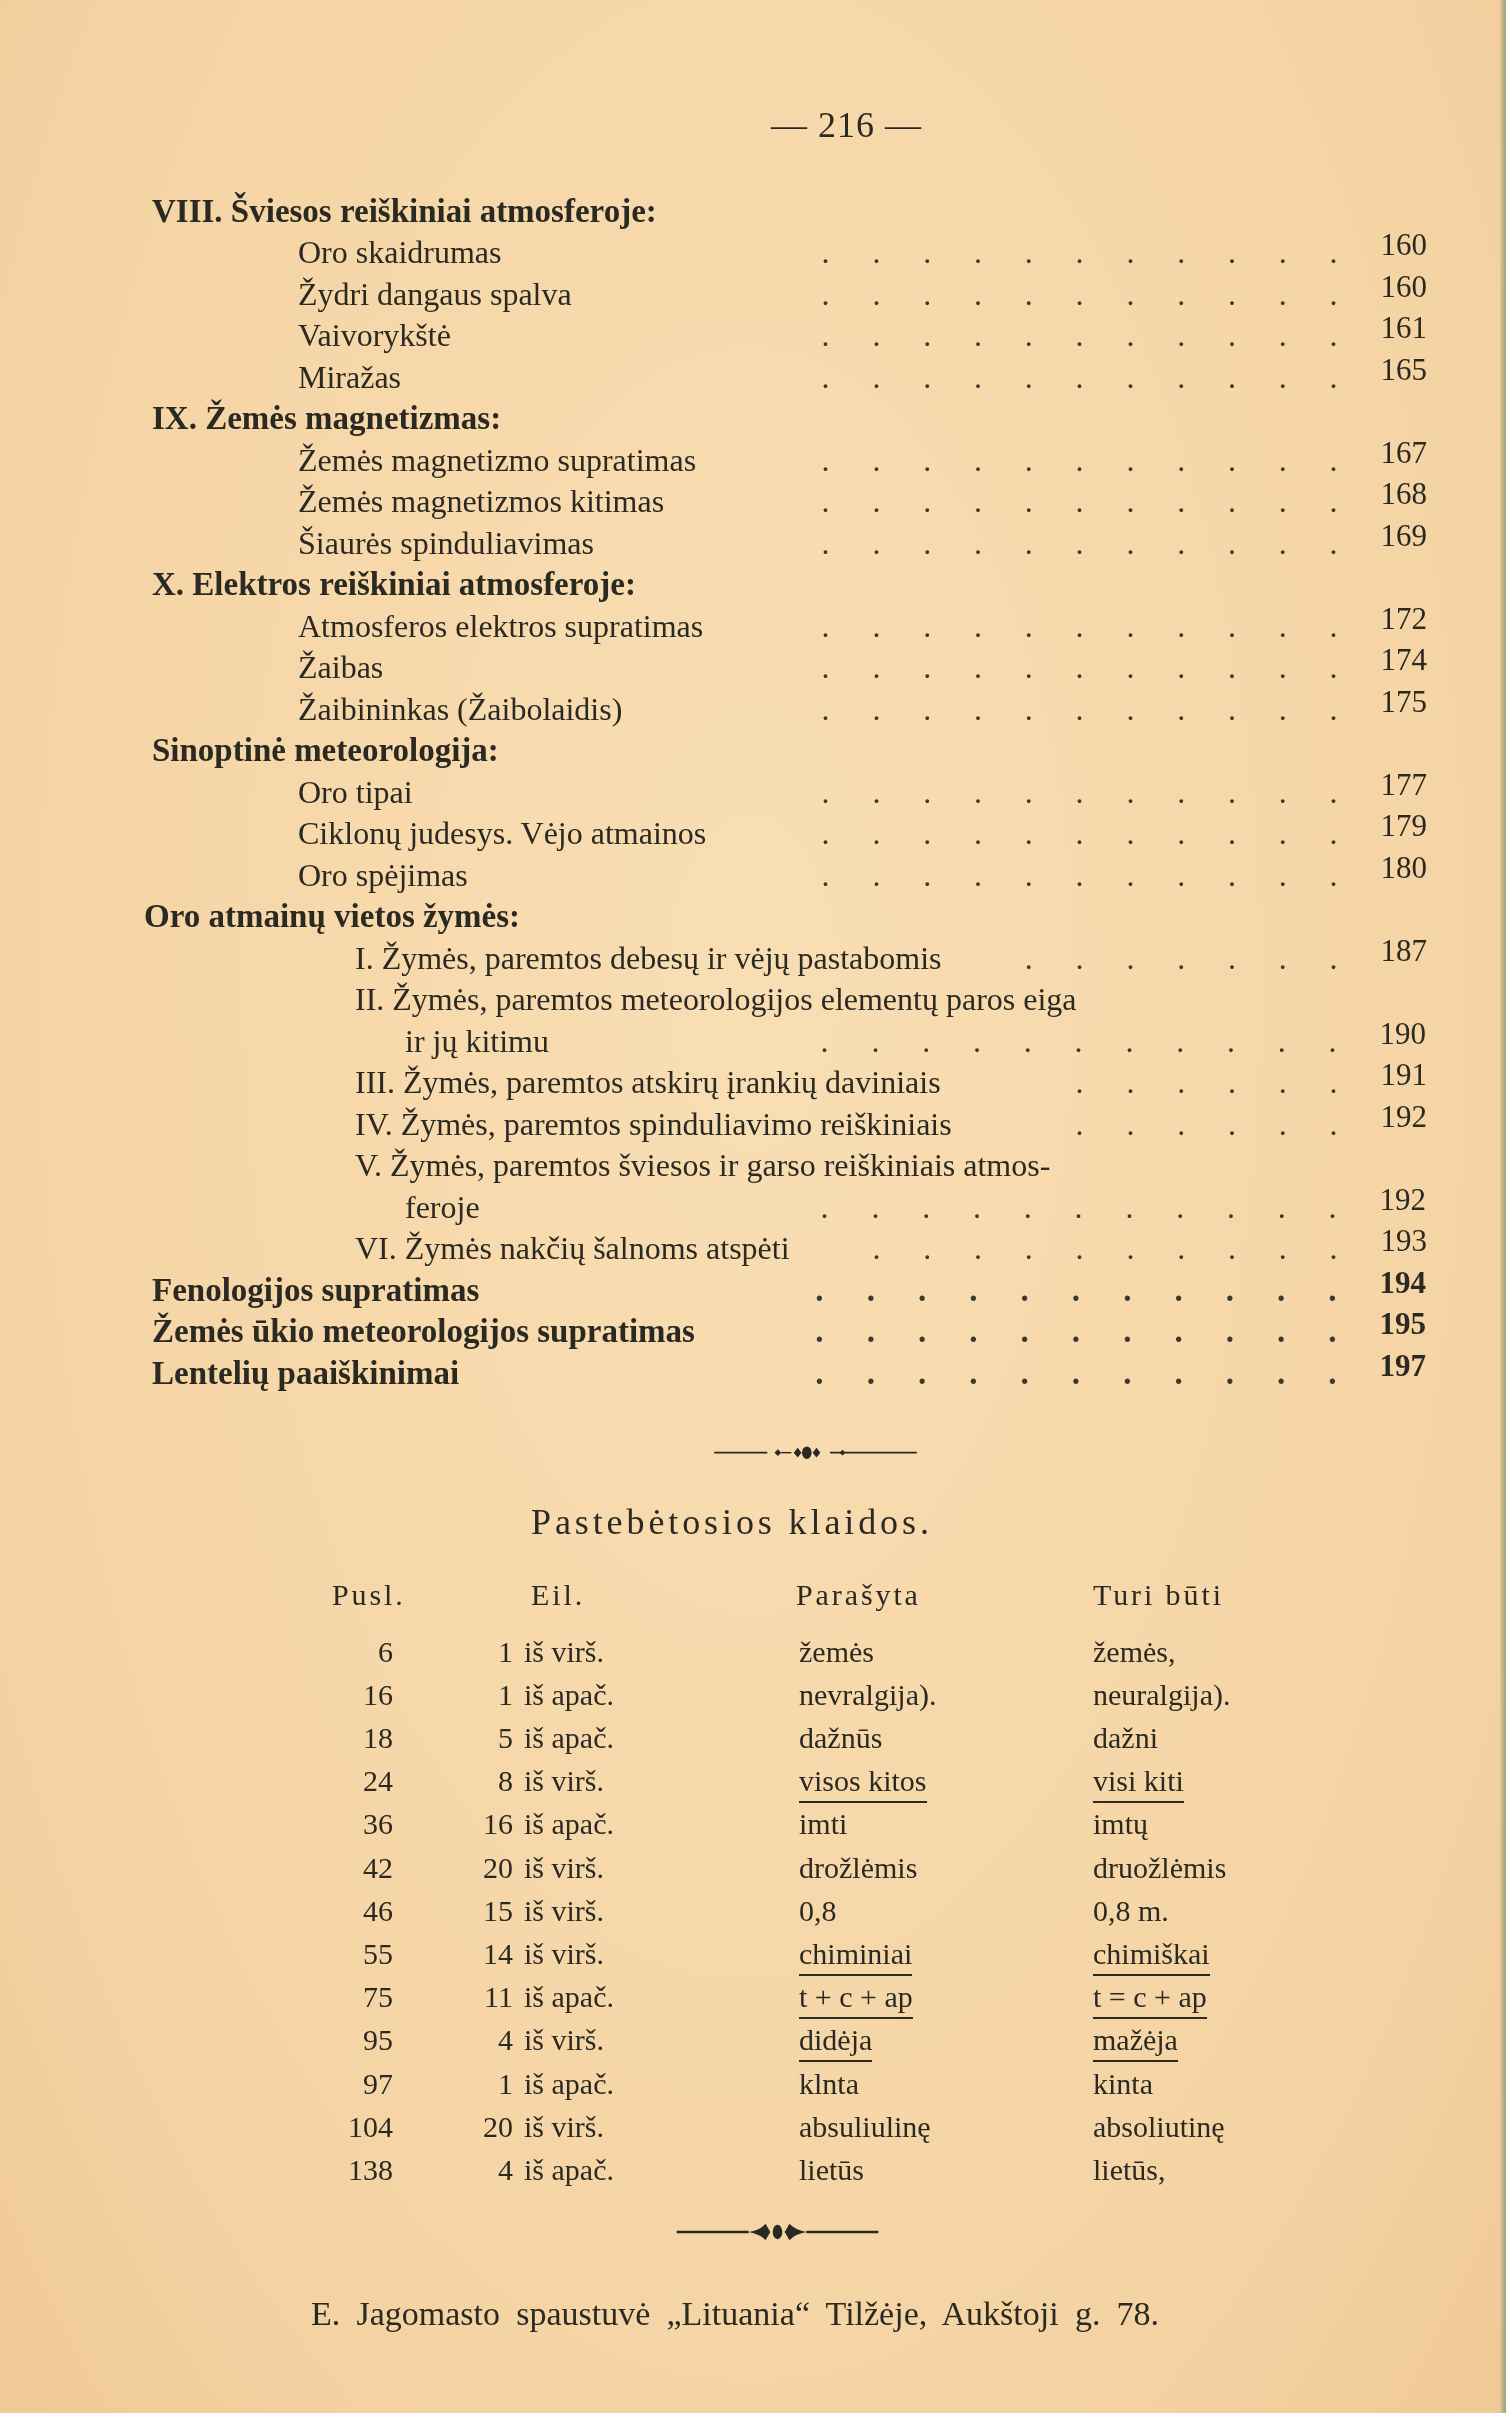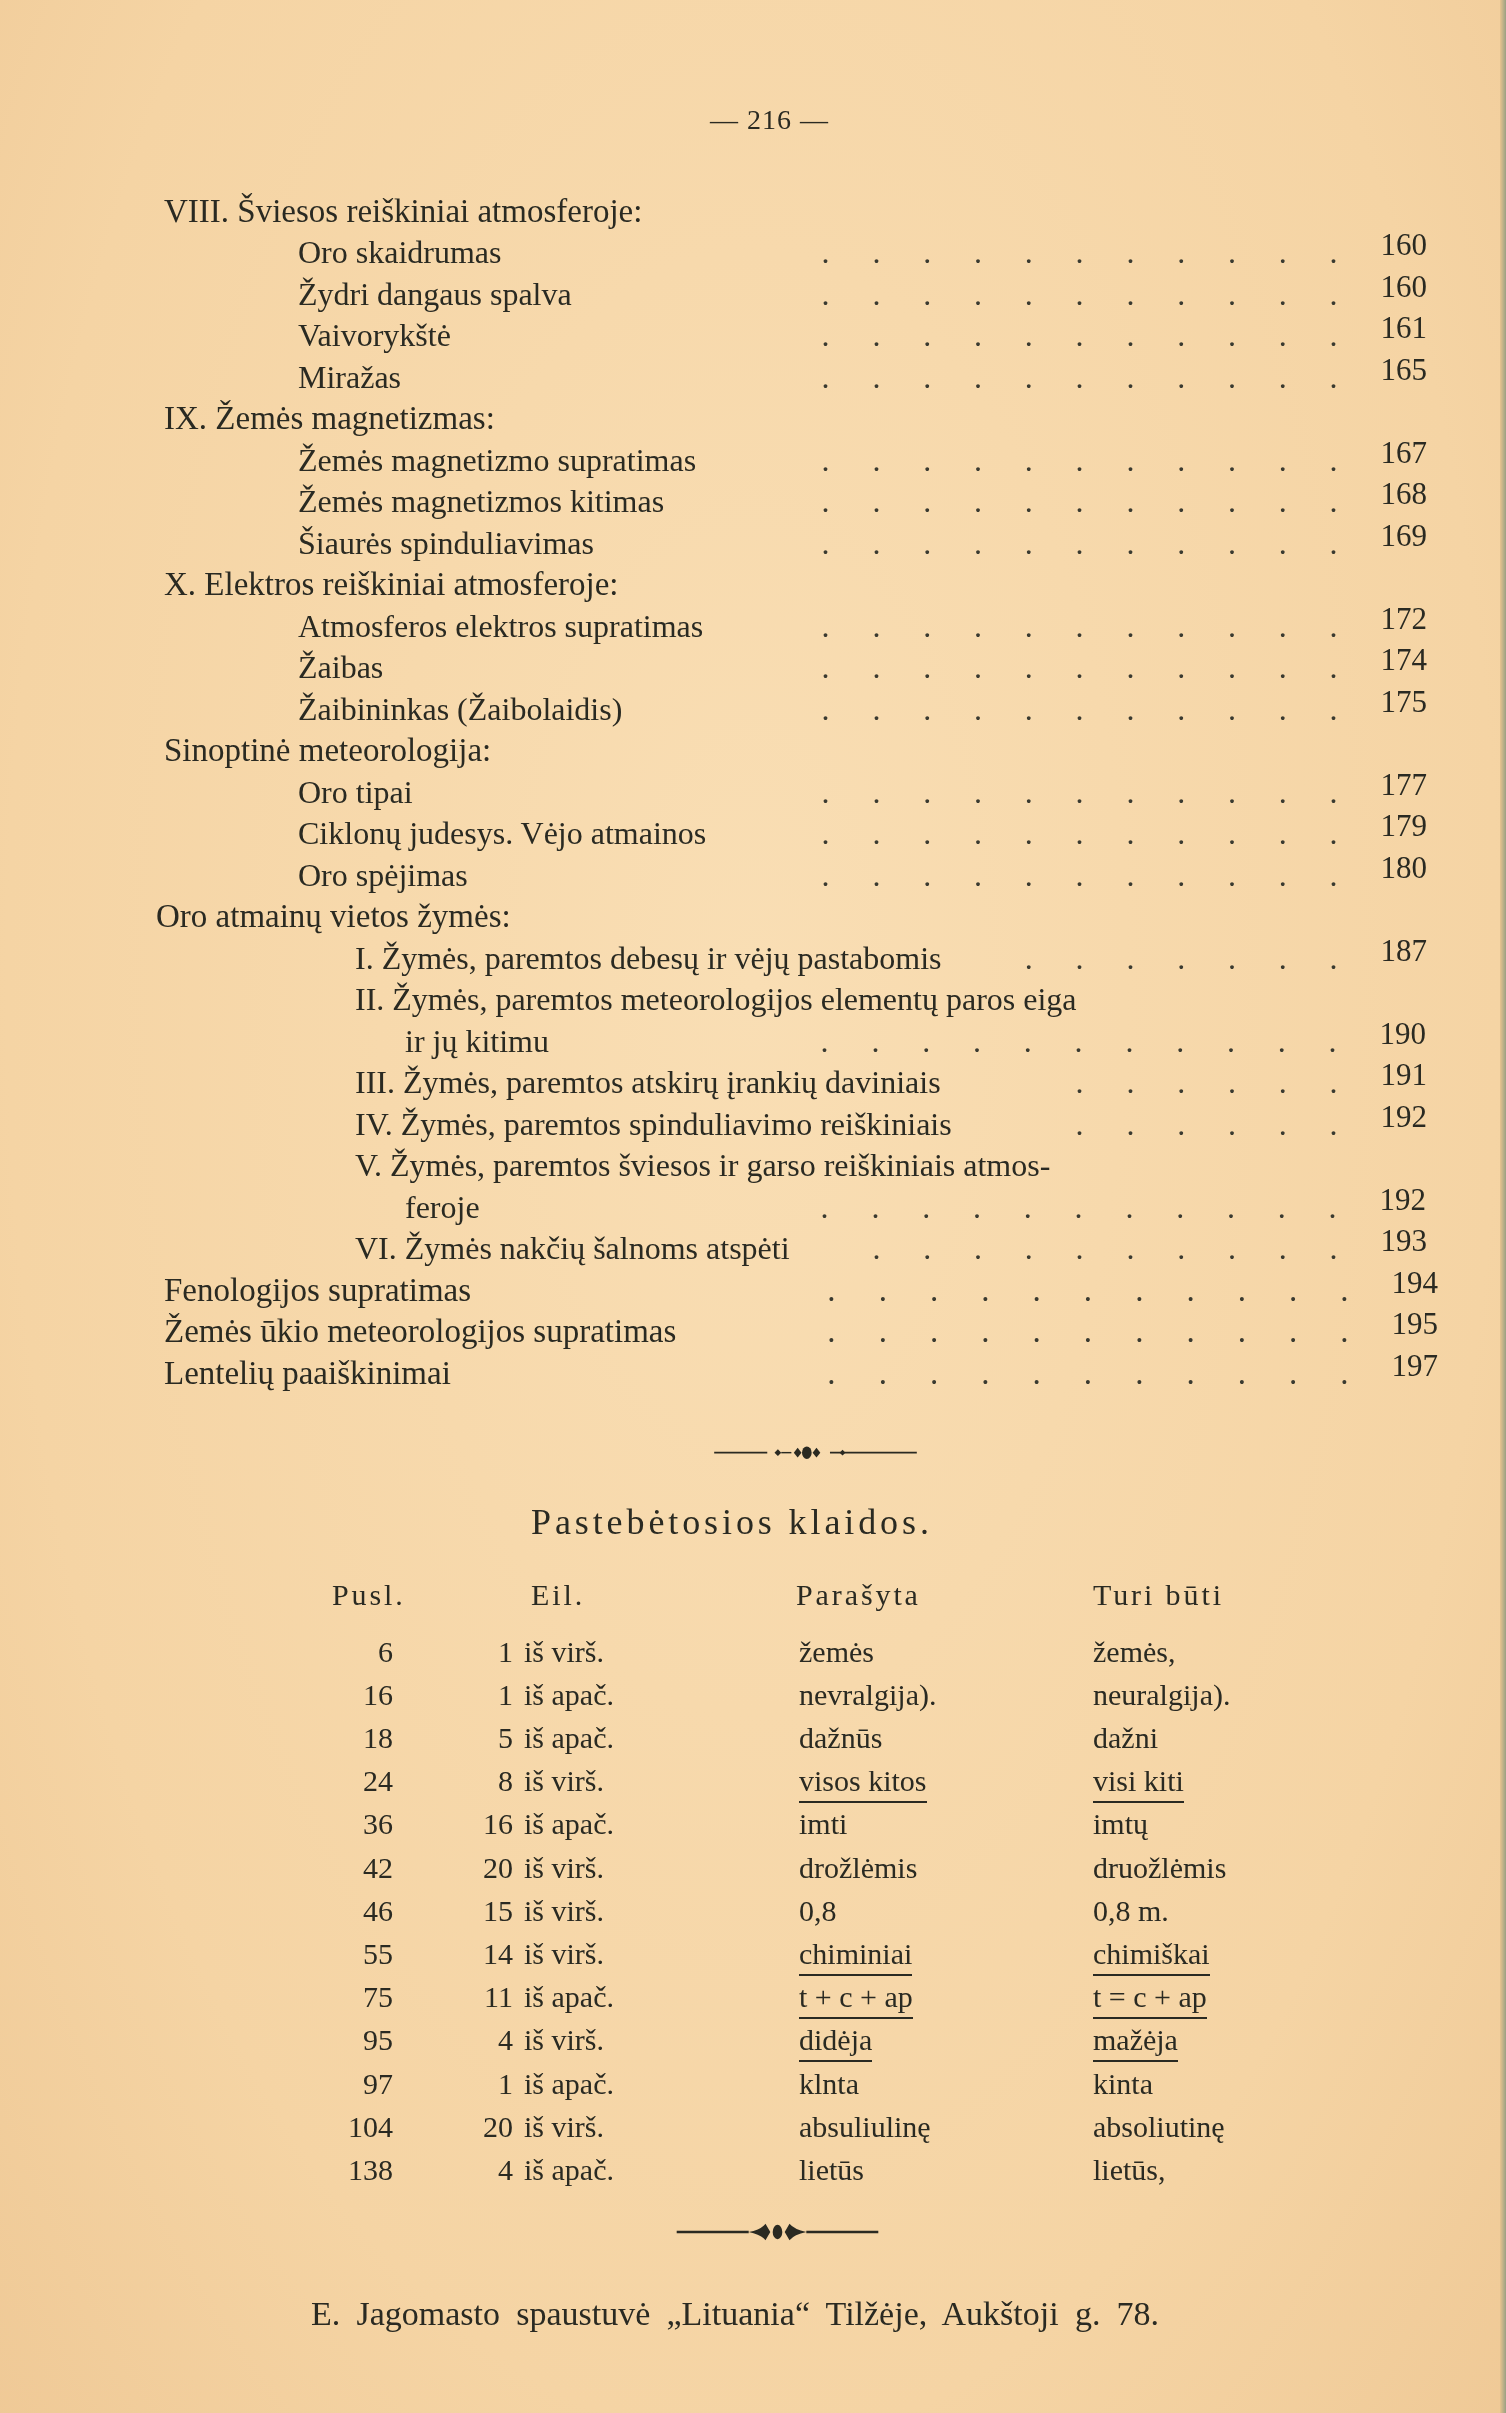--- a/index.html
+++ b/index.html
@@ -5,23 +5,23 @@
   html, body { margin:0; padding:0; }
   body {
     width:1507px; height:2457px; position:relative; overflow:hidden;
     background:#f6d8ab;
     background-image: radial-gradient(ellipse at 50% 40%, #f9deb4 0%, #f5d4a4 70%, #efc996 100%);
     font-family:"Liberation Serif", "DejaVu Serif", serif;
     color:#2a2a22;
   }
   .edge { position:absolute; right:0; top:0; width:6.8px; height:100%; background:linear-gradient(90deg,#e8c48e,#8d9a80); }
   .abs { position:absolute; white-space:nowrap; }
-  .pagenum { font-size:28px; left:710px; top:104px; width:212px; text-align:left; letter-spacing:1px;font-family:Liberation Serif, serif; }
+  .pagenum { font-size:36px; left:710px; top:104px; width:212px; text-align:right; letter-spacing:1px;font-family:Liberation Serif, serif; }
   .toc-line { position:absolute; height:40px; font-size:32px; line-height:40px; }
-  .toc-head { font-weight:normal; font-size:33px;margin-left:12px; }
+  .toc-head { font-weight:bold; font-size:33px; }
   .toc-text { position:absolute; left:0; top:0; white-space:nowrap; }
   .toc-dots { position:absolute; top:0; white-space:nowrap; letter-spacing:17.4px; color:#3a3a30; }
   .toc-page { position:absolute; right:0; top:-6.8px; text-align:right; font-size:31px; }
   .divider { position:absolute; }
   .err-title { font-size:36px; letter-spacing:3.9px; left:531px; top:1501px; }
   .col-head { font-size:30px; letter-spacing:2.9px; top:1578px; }
   .cell { position:absolute; font-size:30px; line-height:39px; white-space:nowrap; }
   .ul { border-bottom:2.9px solid #2a2a22; padding-bottom:1px; }
   .footer { font-size:34px; left:311px; top:2295px; word-spacing:7.7px; }
 </style>

